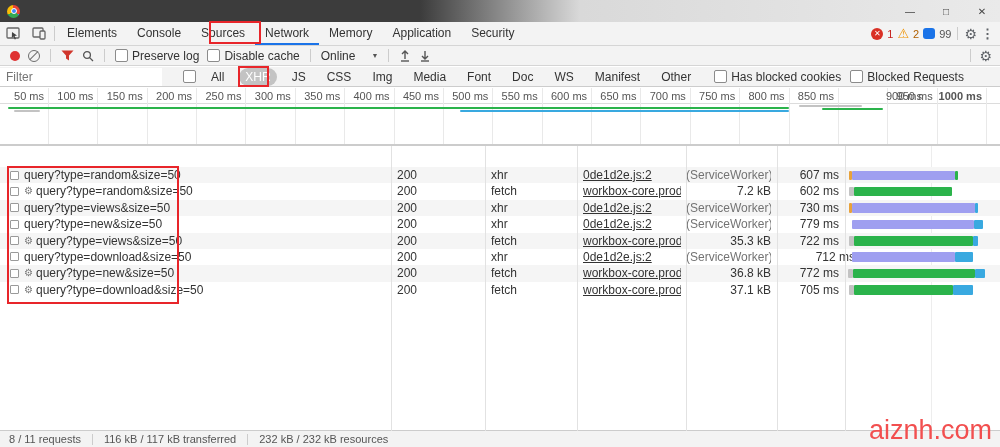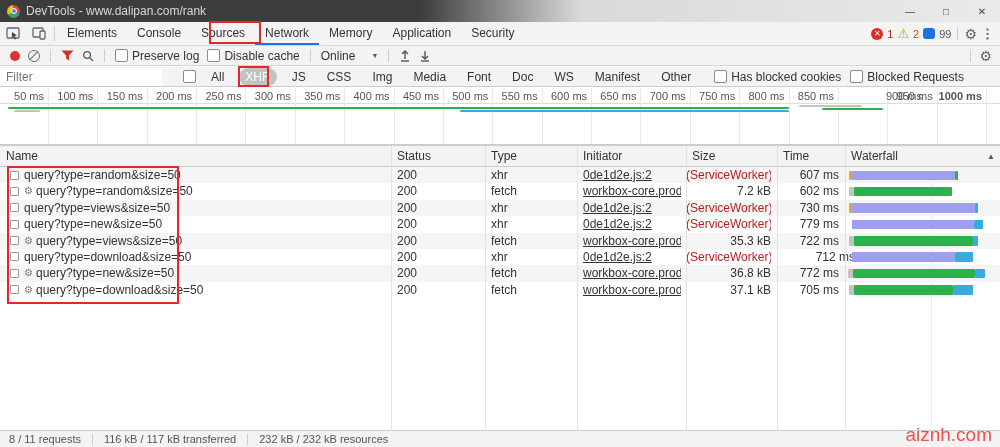--- a/index.html
+++ b/index.html
@@ -69,39 +69,38 @@
   .sort{position:absolute;right:5px;top:1px;line-height:20px;font-size:8px;color:#555}
   .rows{position:absolute;left:0;top:21px;right:0;z-index:2}
   .row{position:relative;height:16.4px}
   .row.odd{background:#f5f5f5}
   .cell{position:absolute;top:0;height:16.4px;line-height:16.4px;white-space:nowrap;overflow:hidden}
   .ficon{position:absolute;left:10px;top:3.5px;width:9px;height:9px;border:1px solid #9a9a9a;
     border-radius:1px;background:#fff;box-sizing:border-box}
   .rgear{position:absolute;left:24px;top:0;font-size:10px;color:#777;line-height:16.4px}
   .initiator{text-decoration:underline}
   .right{text-align:right}
-  .dim{color:#b91c1c}
+  .dim{color:#737373}
   .wf{position:absolute;left:845px;top:0;width:155px;height:16.4px}
   .bar{position:absolute;top:3.5px;height:9.5px;border-radius:1px}
   
   .statusbar{position:absolute;left:0;top:430px;width:1000px;height:17px;background:#f3f3f3;
     border-top:1px solid #ccc;display:flex;align-items:center;gap:11px;padding-left:9px;
     box-sizing:border-box;font-size:11px;color:#555}
   .sdiv{width:1px;height:11px;background:#ccc}
   
   .anno{position:absolute;border:2px solid #e8252a;z-index:50;box-sizing:border-box;pointer-events:none}
-  .watermark{position:absolute;right:8px;bottom:1px;font-size:19px;color:#f24f4f;z-index:60}
+  .watermark{position:absolute;right:8px;bottom:1px;font-size:27px;color:#f24f4f;z-index:60}
   svg{display:block}
 </style>
 </head>
 <body>
 
 <div class="titlebar">
   <span class="chrome-logo"></span>
-  <span class="title-text">DevTools - www.dalipan.com/rank</span>
   <div class="win-controls">
     <span class="win-btn">—</span>
     <span class="win-btn">□</span>
     <span class="win-btn">✕</span>
   </div>
 </div>
 
 <div class="tabbar">
   <span class="icon-btn">
     <svg width="14" height="14" viewBox="0 0 14 14">
@@ -257,30 +256,20 @@
     <div class="gl" style="left: 986.03px;"></div>
     <div class="tick" style="left: 926.03px; font-weight: bold;">1000 ms</div>
     <div class="seg" style="left: 8px; width: 781px; top: 19px; background: rgb(43, 179, 75);"></div>
     <div class="seg" style="left: 460px; width: 329px; top: 22px; background: rgb(57, 169, 224);"></div>
     <div class="seg" style="left: 14px; width: 26px; top: 22px; background: rgb(195, 195, 195);"></div>
     <div class="seg" style="left: 799px; width: 63px; top: 17px; background: rgb(195, 195, 195);"></div>
     <div class="seg" style="left: 822px; width: 61px; top: 20px; background: rgb(43, 179, 75);"></div>
   </div>
 
 <div class="table">
-  <div class="thead">
-      <div class="hcell" style="left: 0px; width: 391px;">Name</div>
-      <div class="hcell" style="left: 391px; width: 94px;">Status</div>
-      <div class="hcell" style="left: 485px; width: 92px;">Type</div>
-      <div class="hcell" style="left: 577px; width: 109px;">Initiator</div>
-      <div class="hcell" style="left: 686px; width: 91px;">Size</div>
-      <div class="hcell" style="left: 777px; width: 68px;">Time</div>
-      <div class="hcell" style="left: 845px; width: 155px;">Waterfall</div>
-      <div class="sort">▲</div>
-    </div>
   <div class="rows">
       <div class="row odd">
         <div class="ficon"></div>
         <div class="cell" style="left: 24px; width: 363px;">query?type=random&amp;size=50</div>
         <div class="cell" style="left: 397px; width: 82px;">200</div>
         <div class="cell" style="left: 491px; width: 80px;">xhr</div>
         <div class="cell initiator" style="left: 583px; width: 98px;">0de1d2e.js:2</div>
         <div class="cell right dim" style="left: 686px; width: 85px;">(ServiceWorker)</div>
         <div class="cell right" style="left: 777px; width: 62px;">607 ms</div>
         <div class="wf">

